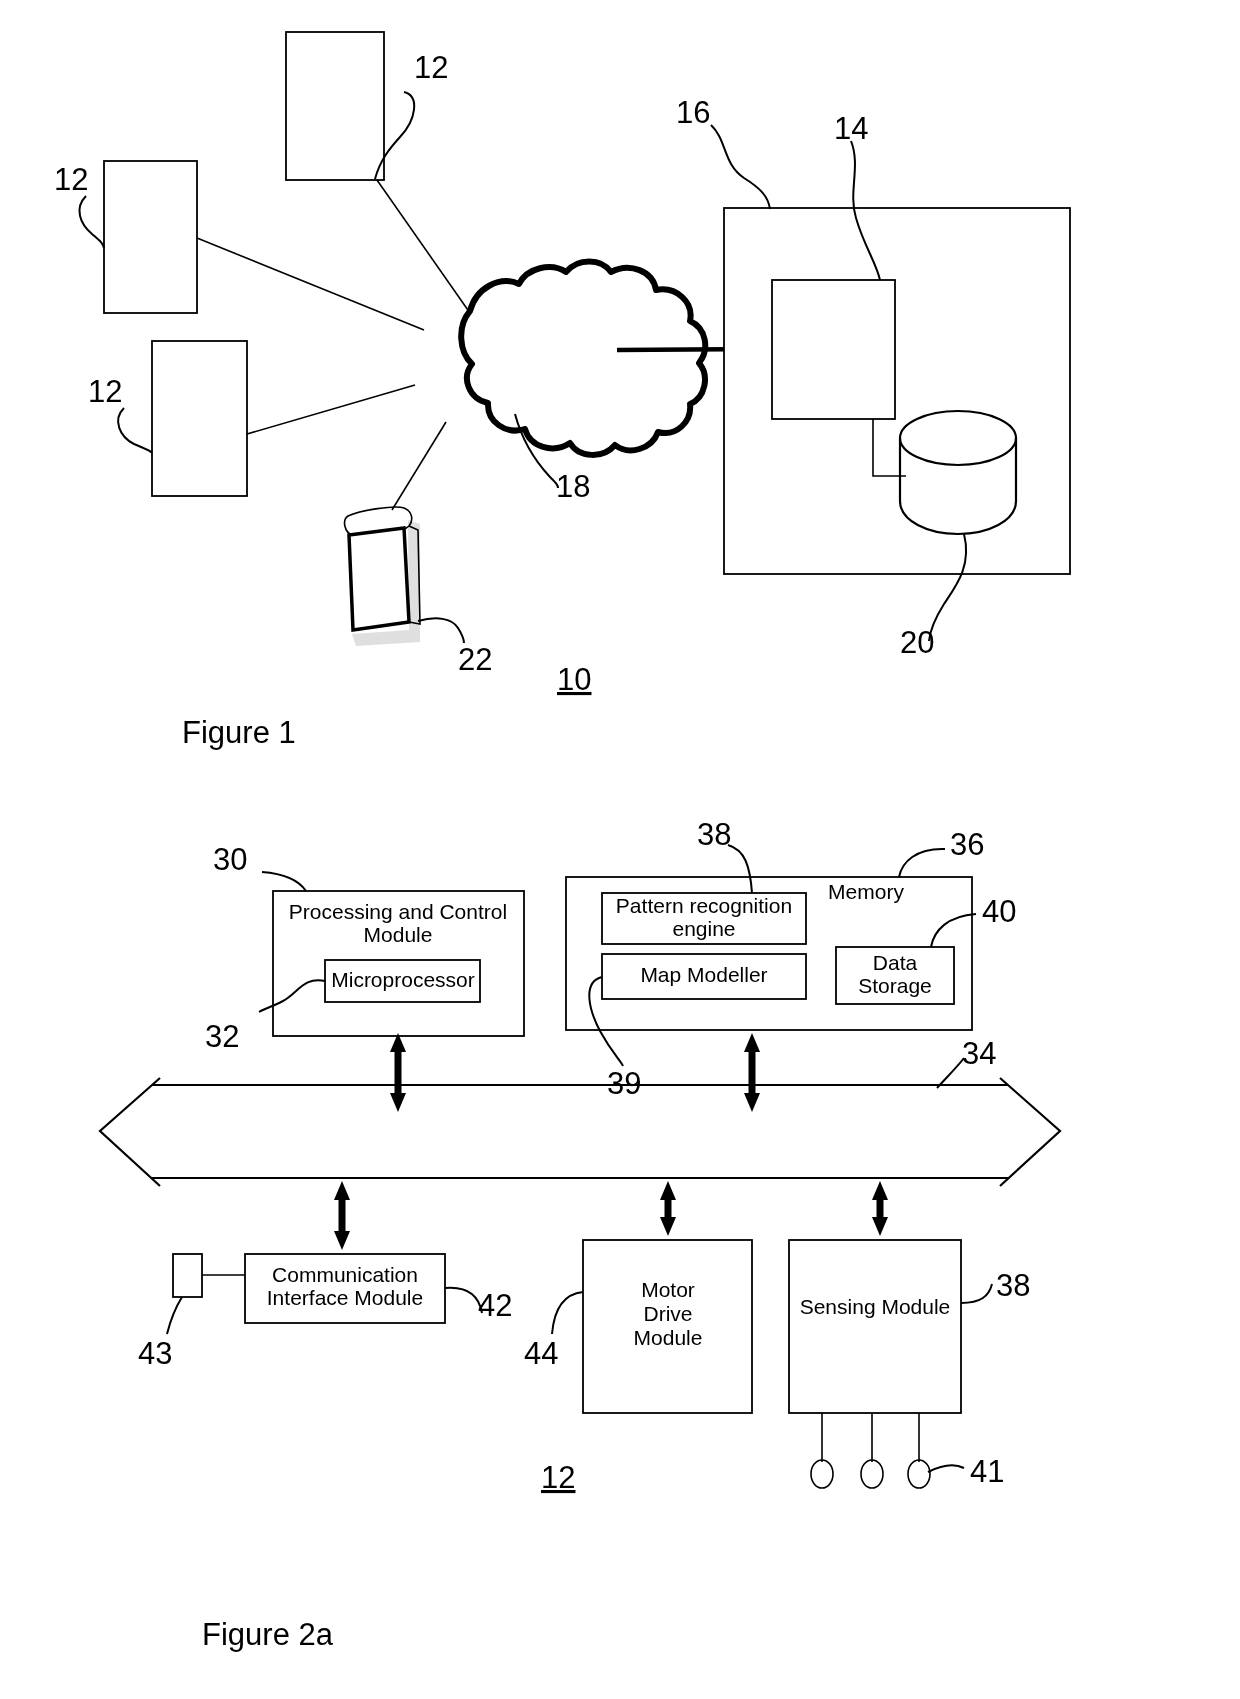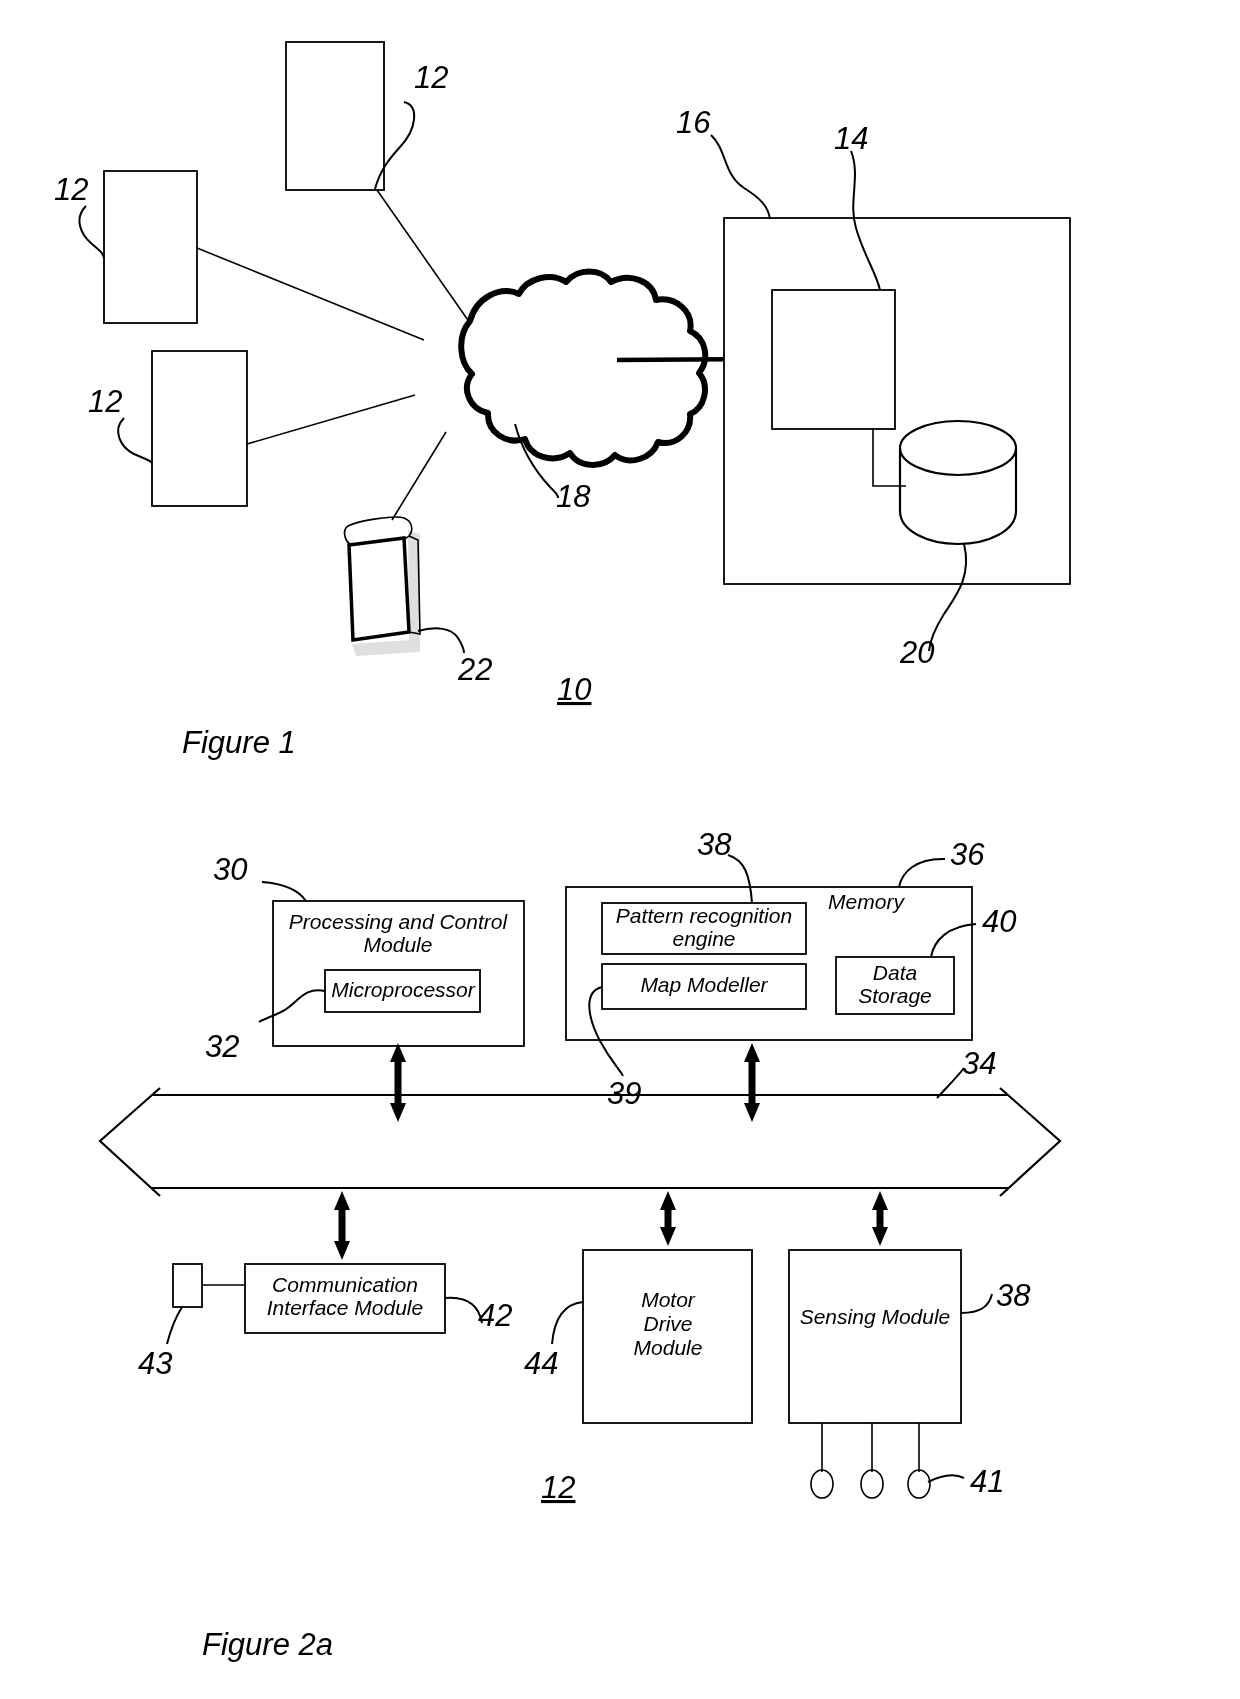--- a/index.html
+++ b/index.html
@@ -12,24 +12,23 @@
     width: 1240px;
     height: 1699px;
     position: relative;
     font-family: "Liberation Sans", sans-serif;
     color: #000000;
     overflow: hidden;
   }
   #sheet {
     position: absolute;
     left: 0;
-    top: 10px;
+    top: 0;
     width: 1240px;
     height: 1289px;
-    font-style: italic;
   }
   svg.fig {
     position: absolute;
     left: 0;
     top: 0;
     width: 1240px;
     height: 1699px;
     overflow: visible;
   }
   .refnum {

